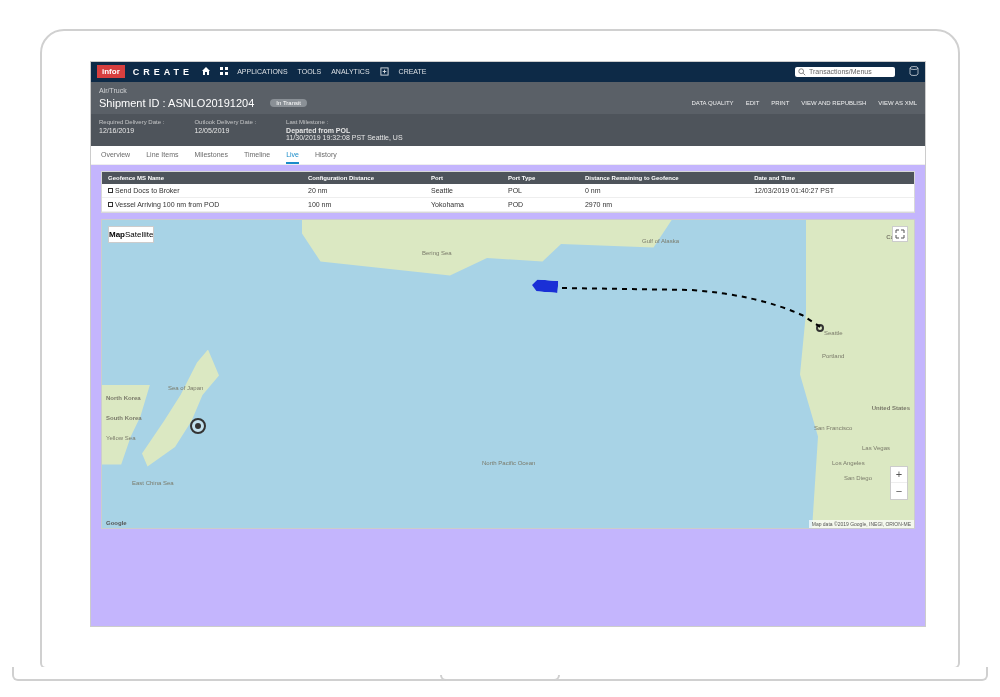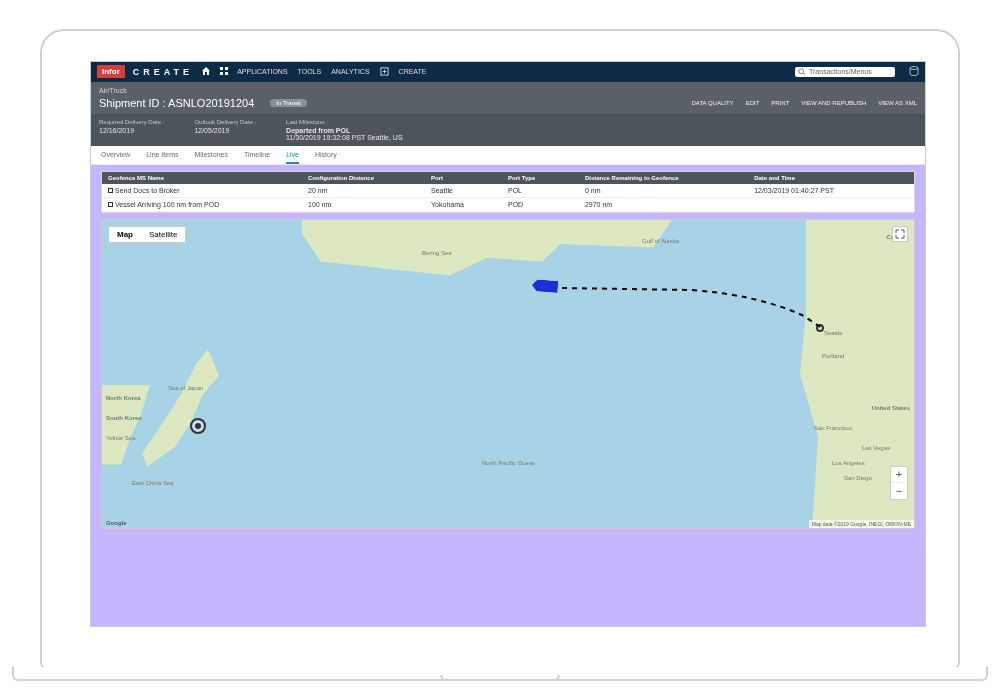--- a/index.html
+++ b/index.html
@@ -24,21 +24,21 @@
 .header3{background:#4e545b;color:#e6e6e6;padding:5px 8px;display:flex;gap:30px;font-size:7px;}
 .header3 .lbl{font-size:6px;opacity:.75;margin-bottom:2px;}
 .tabs{background:#fff;border-bottom:1px solid #eee;display:flex;gap:16px;padding:5px 10px 0 10px;font-size:7px;color:#444;}
 .tab{padding-bottom:4px;border-bottom:2px solid transparent;opacity:.8;}
 .tab.active{border-bottom:2px solid #1a8cc9;color:#1a8cc9;opacity:1;}
 .table{margin:6px 10px;border:1px solid #d8d8d8;font-size:7px;}
 .thead{background:#4e545b;color:#fff;display:grid;grid-template-columns:1.3fr .8fr .5fr .5fr 1.1fr 1fr;padding:3px 6px;font-size:6px;font-weight:bold;}
 .trow{display:grid;grid-template-columns:1.3fr .8fr .5fr .5fr 1.1fr 1fr;padding:3px 6px;border-bottom:1px solid #eee;color:#333;background:#fff;}
 .map-container{margin:4px 10px 10px 10px;border:1px solid #ccc;position:relative;height:310px;background:linear-gradient(180deg,#a8d3e6 0%,#a8d3e6 100%);overflow:hidden;}
 .map-type{position:absolute;top:6px;left:6px;background:#fff;border:1px solid #ccc;display:flex;font-size:8px;z-index:5;}
-.map-type span{padding:3px 8px;}
+.map-type span{padding:3px 0;}
 .map-type .sel{font-weight:bold;}
 .fullscreen{position:absolute;top:6px;right:6px;background:#fff;border:1px solid #ccc;width:16px;height:16px;display:flex;align-items:center;justify-content:center;z-index:5;}
 .zoom{position:absolute;bottom:28px;right:6px;background:#fff;border:1px solid #ccc;display:flex;flex-direction:column;z-index:5;}
 .zoom span{width:16px;height:16px;display:flex;align-items:center;justify-content:center;border-bottom:1px solid #eee;font-size:11px;color:#555;}
 .zoom span:last-child{border-bottom:none;}
 .map-credits{position:absolute;bottom:0;right:0;font-size:5px;background:rgba(255,255,255,.7);padding:1px 3px;color:#555;z-index:5;}
 .google-logo{position:absolute;bottom:2px;left:4px;font-size:6px;color:#555;font-weight:bold;z-index:5;}
 .land{position:absolute;background:#dbe8c2;}
 .land.alaska{top:0;left:200px;width:370px;height:70px;clip-path:polygon(0 0,100% 0,95% 40%,70% 35%,65% 60%,50% 55%,40% 80%,5% 60%,0 20%);}
 .land.canada{top:0;right:0;width:120px;height:310px;clip-path:polygon(10% 0,100% 0,100% 100%,15% 100%,20% 70%,5% 50%,10% 30%);}

